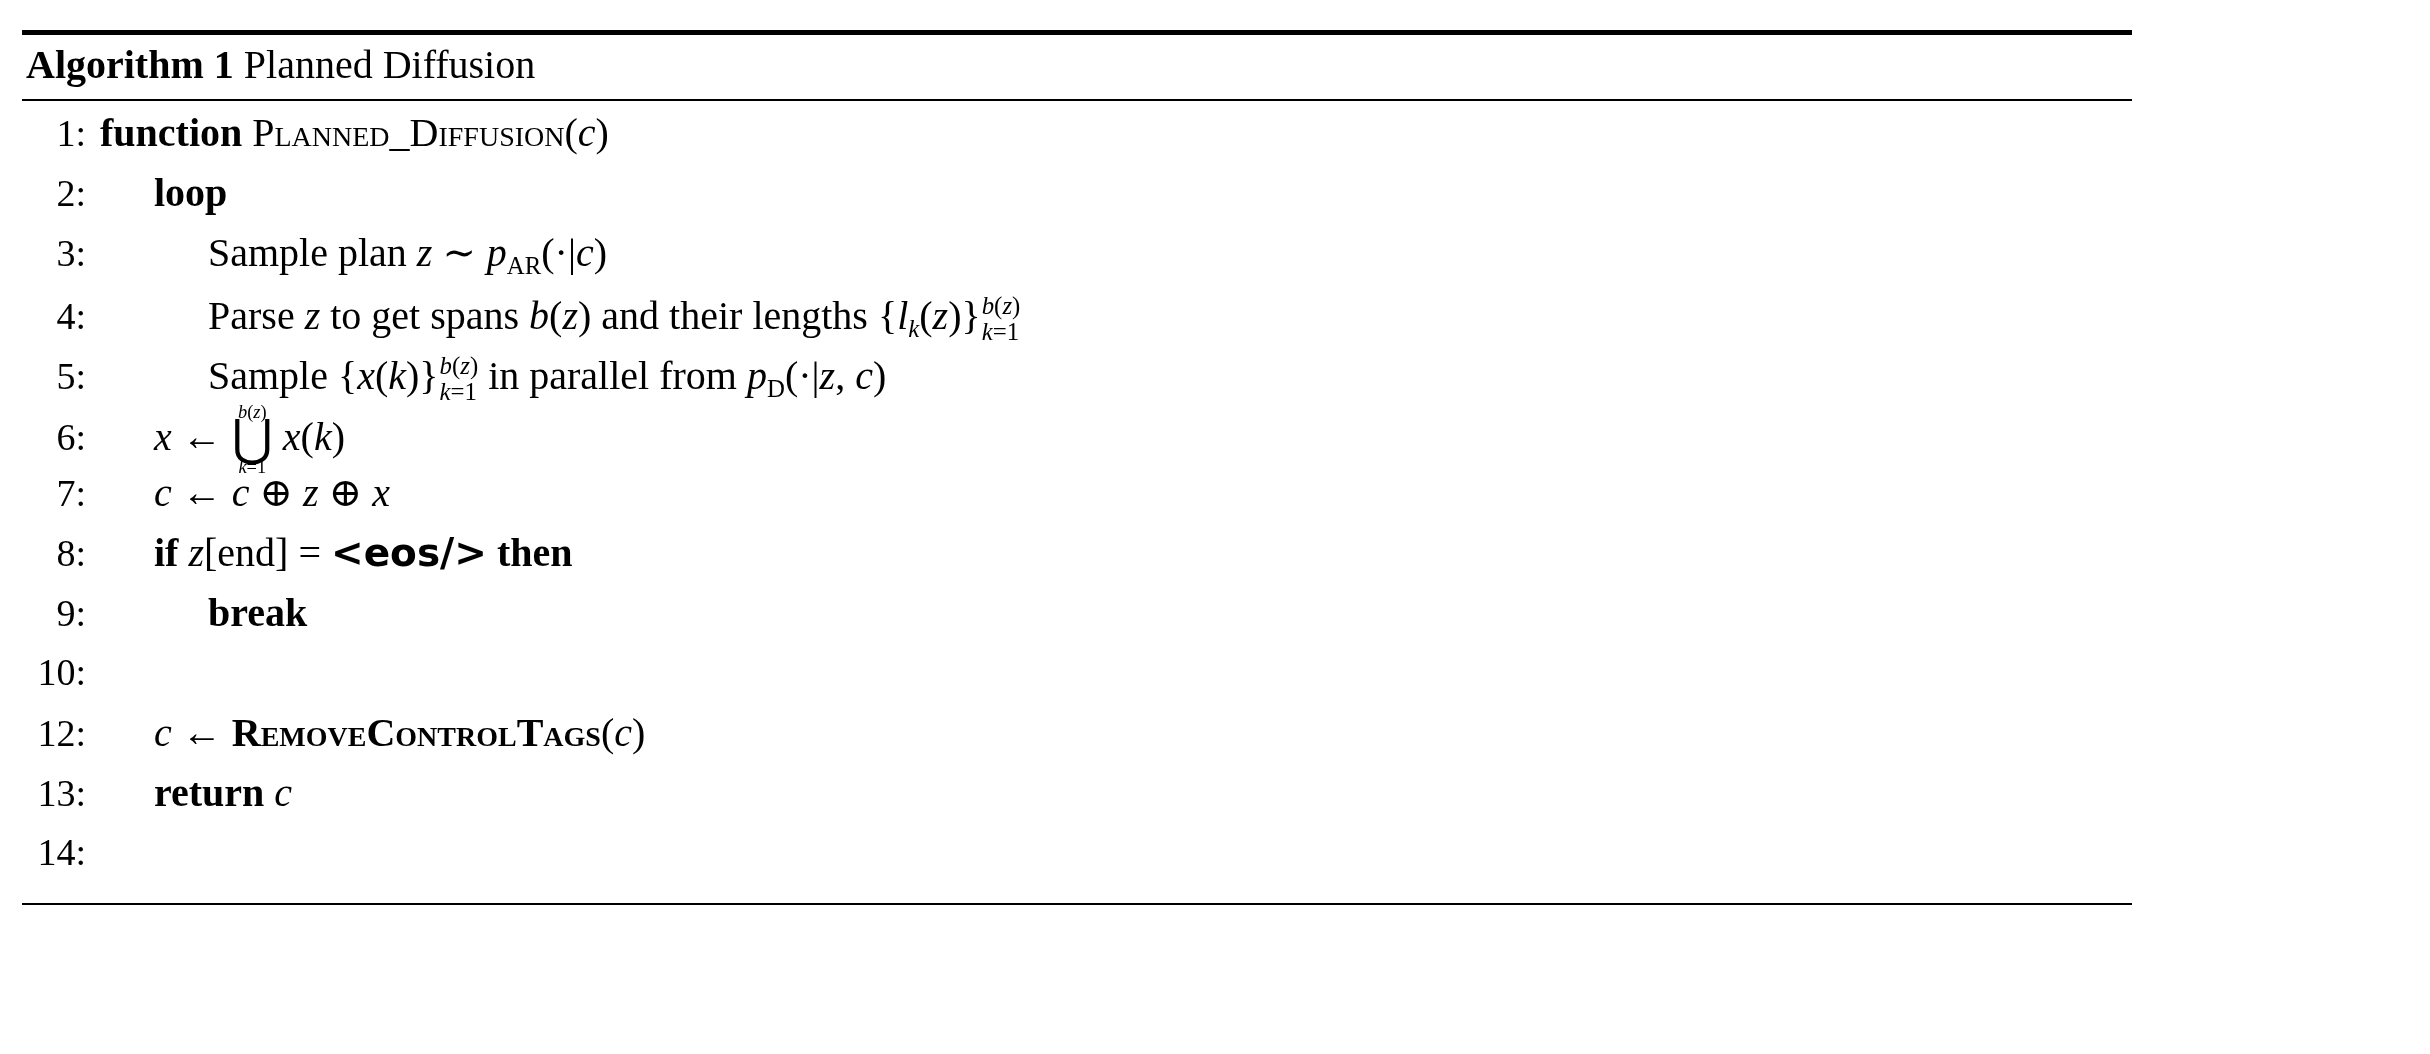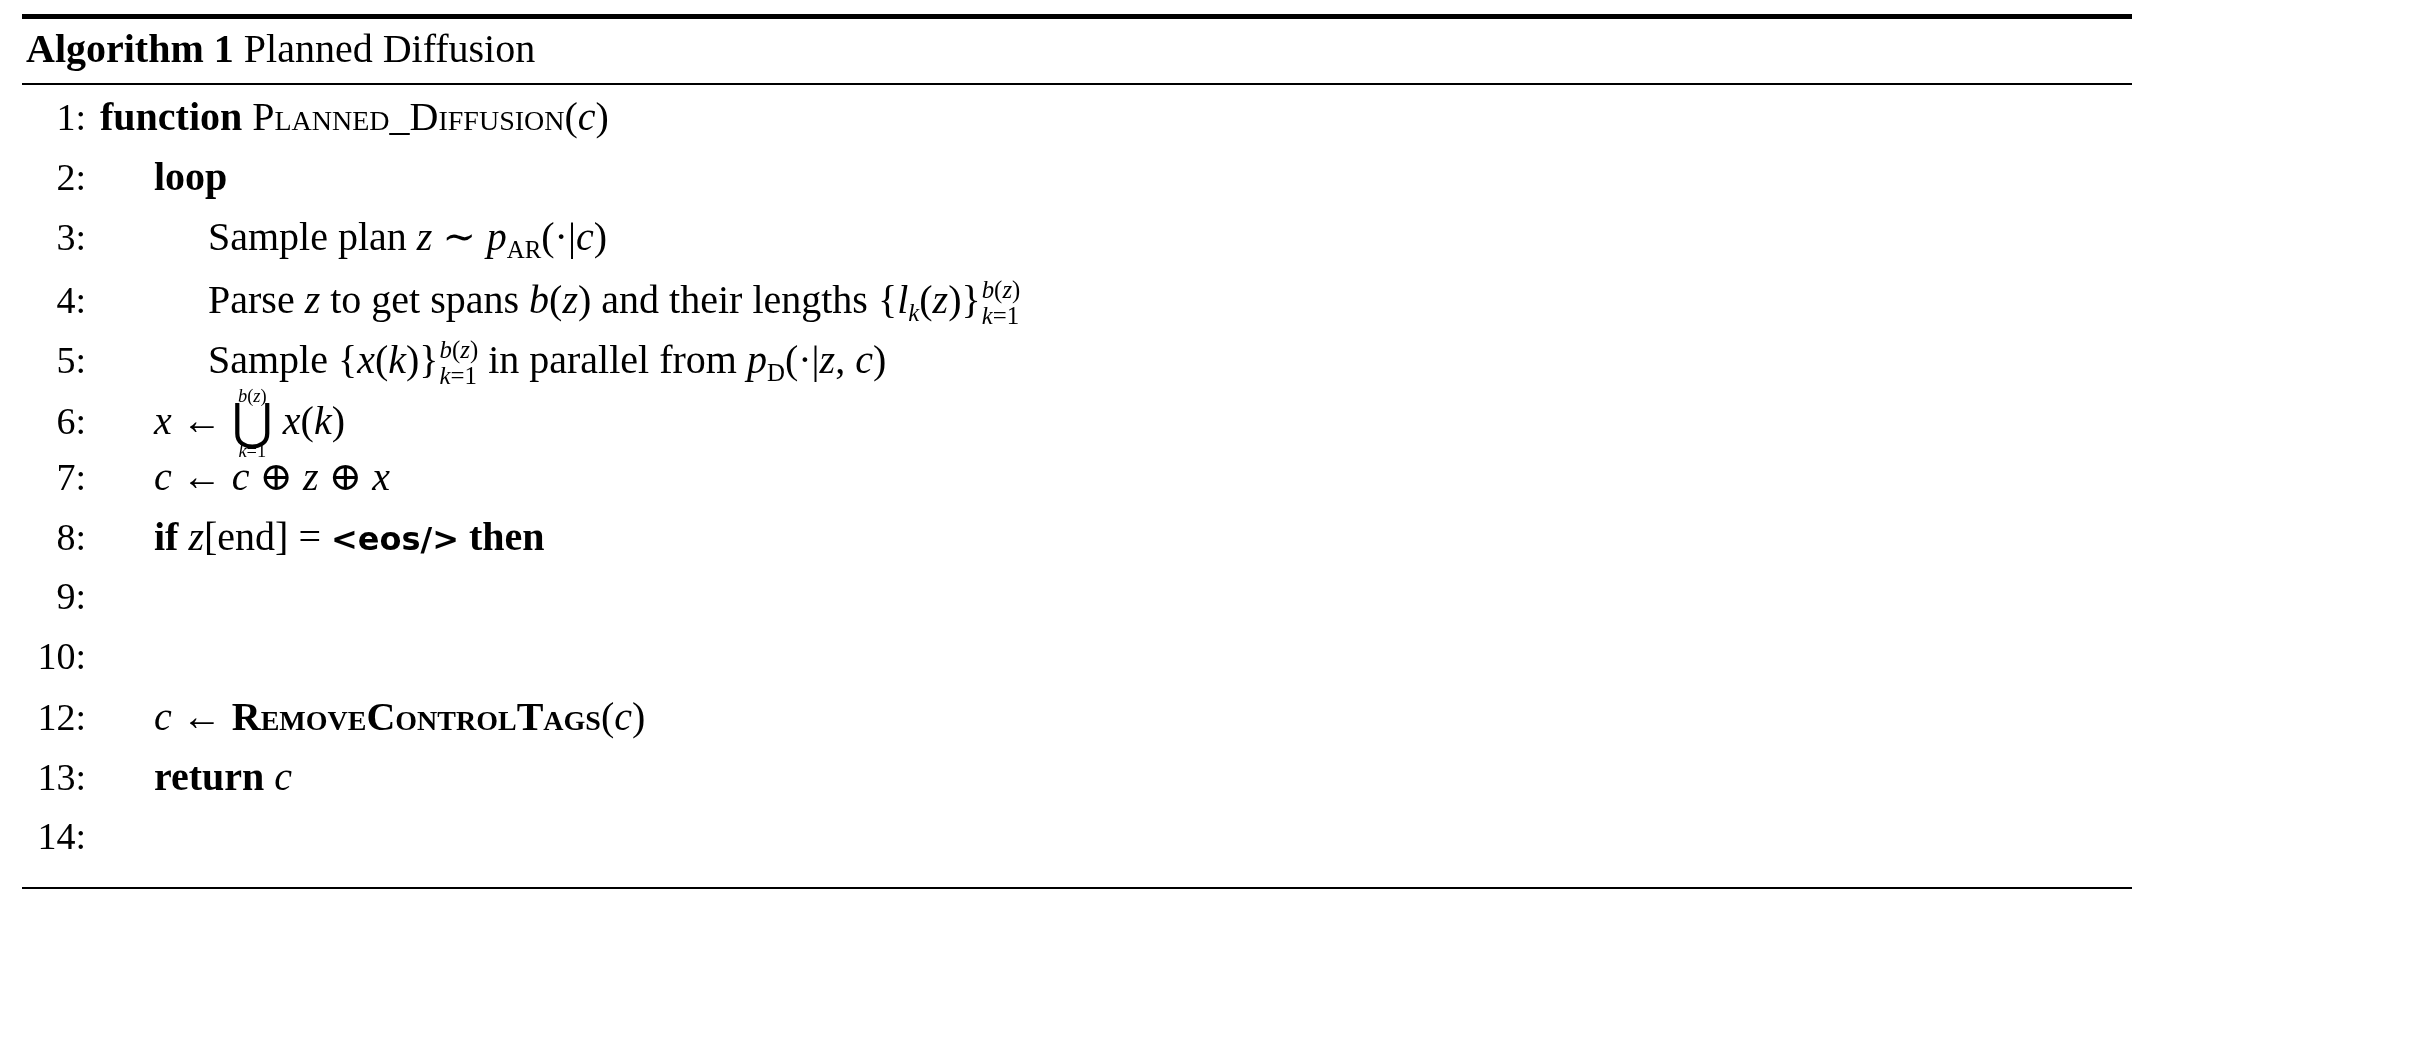--- a/index.html
+++ b/index.html
@@ -10,21 +10,21 @@
   body {
     font-family: "Liberation Serif", "DejaVu Serif", serif;
     color: #000000;
     width: 2430px;
     height: 1054px;
     overflow: hidden;
   }
   .algorithm {
     box-sizing: border-box;
     width: 2154px;
-    padding: 0 22px;
+    padding: 16px 22px;
   }
   .rule-top {
     border-top: 5px solid #000;
     margin: 14px 0 0 0;
   }
   .rule-mid {
     border-top: 2px solid #000;
     margin: 0;
   }
   .rule-bottom {
@@ -68,21 +68,21 @@
   .ind0 { padding-left: 0px; }
   .ind1 { padding-left: 54px; }
   .ind2 { padding-left: 108px; }
 
   .kw { font-weight: bold; }
   .mi { font-style: italic; }
   .mr { font-style: normal; }
   .tt {
     font-family: "DejaVu Sans", sans-serif;
     font-weight: bold;
-    font-size: 32px;
+    font-size: 39px;
   }
   
   .sub {
     font-size: 0.62em;
     vertical-align: -0.32em;
   }
   .stack {
     display: inline-block;
     vertical-align: -0.45em;
     font-size: 0.62em;
@@ -161,20 +161,21 @@
       <span class="code ind1"><span class="mi">c</span> ← <span class="mi">c</span> ⊕ <span class="mi">z</span> ⊕ <span class="mi">x</span></span>
     </div>
 
     <div class="line">
       <span class="num">8:</span>
       <span class="code ind1"><span class="kw">if</span> <span class="mi">z</span>[end] = <span class="tt">&lt;eos/&gt;</span> <span class="kw">then</span></span>
     </div>
 
     <div class="line">
       <span class="num">9:</span>
+      <span class="code ind2"><span class="kw">break</span></span>
     </div>
 
     <div class="line">
       <span class="num">10:</span>
     </div>
 
 
     <div class="line">
       <span class="num">12:</span>
       <span class="code ind1"><span class="mi">c</span> ← <span style="font-variant: small-caps; font-weight: bold;">RemoveControlTags</span>(<span class="mi">c</span>)</span>

